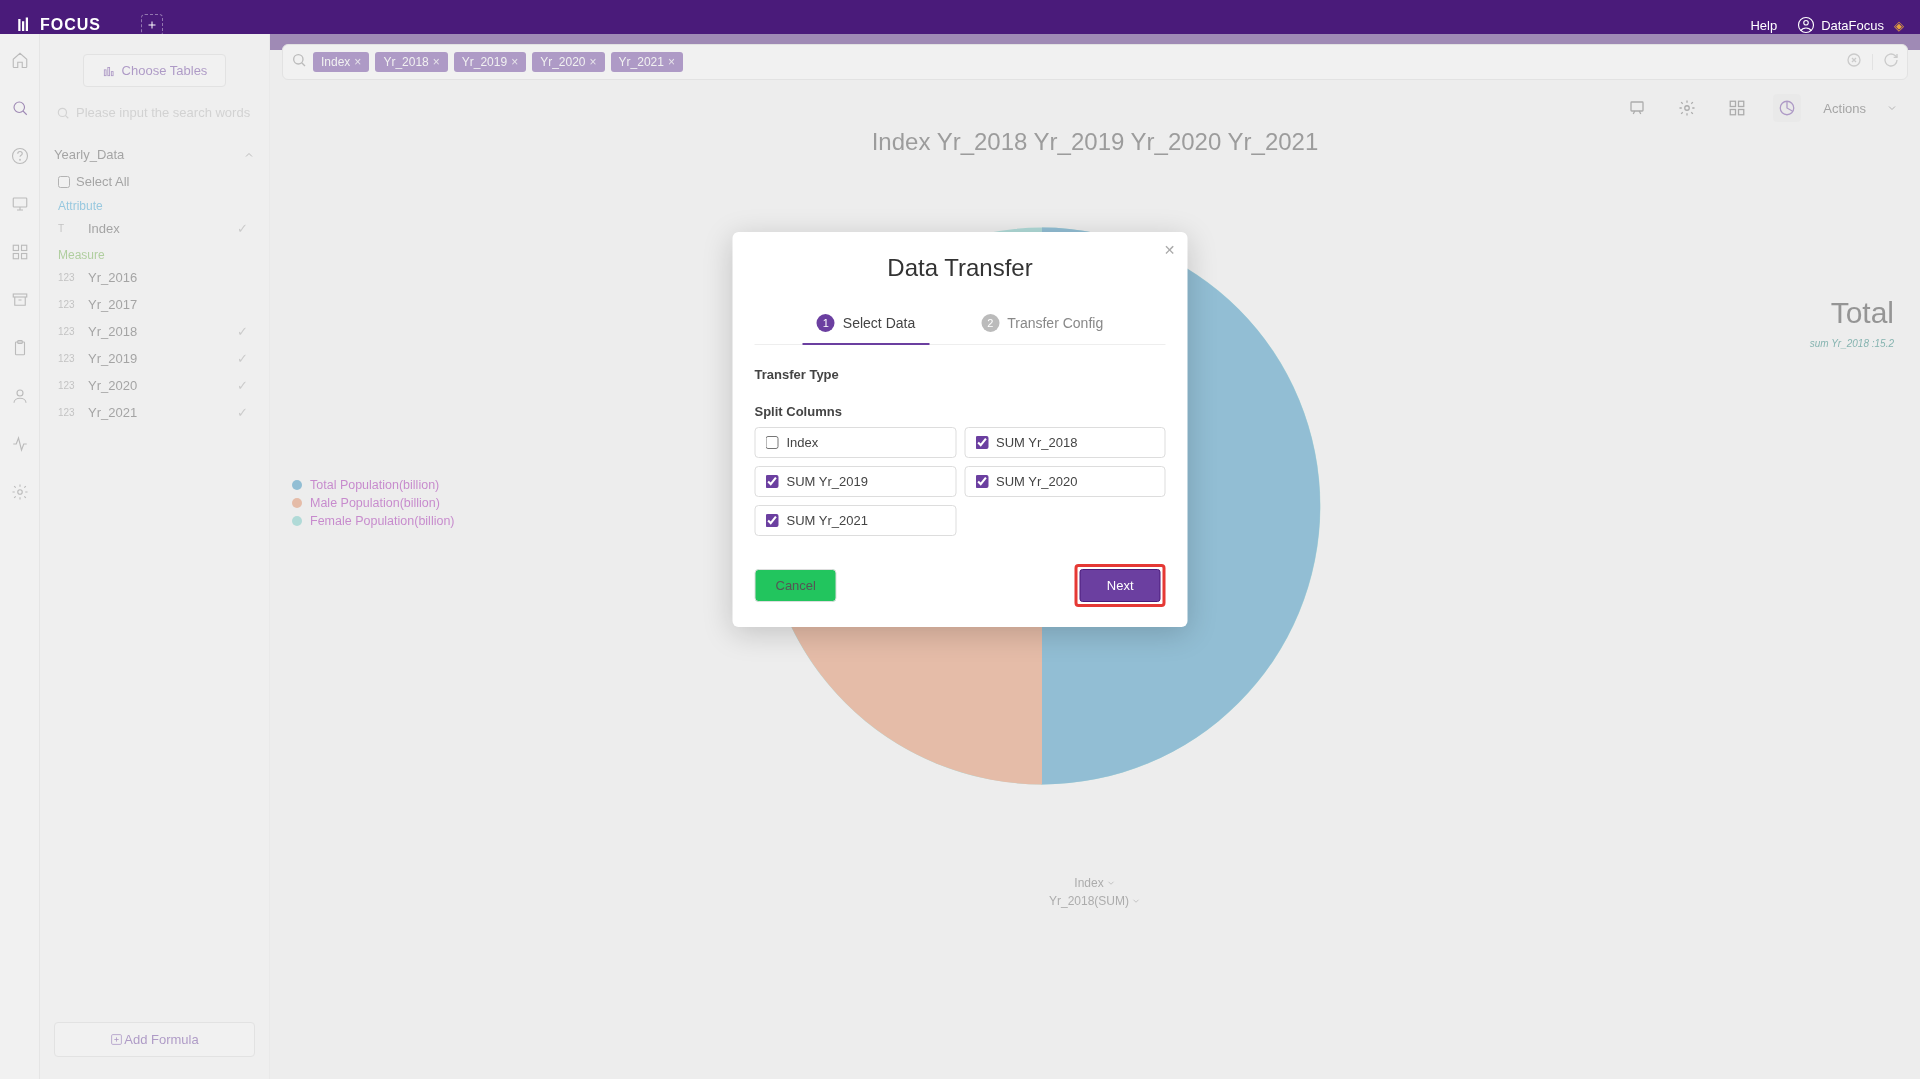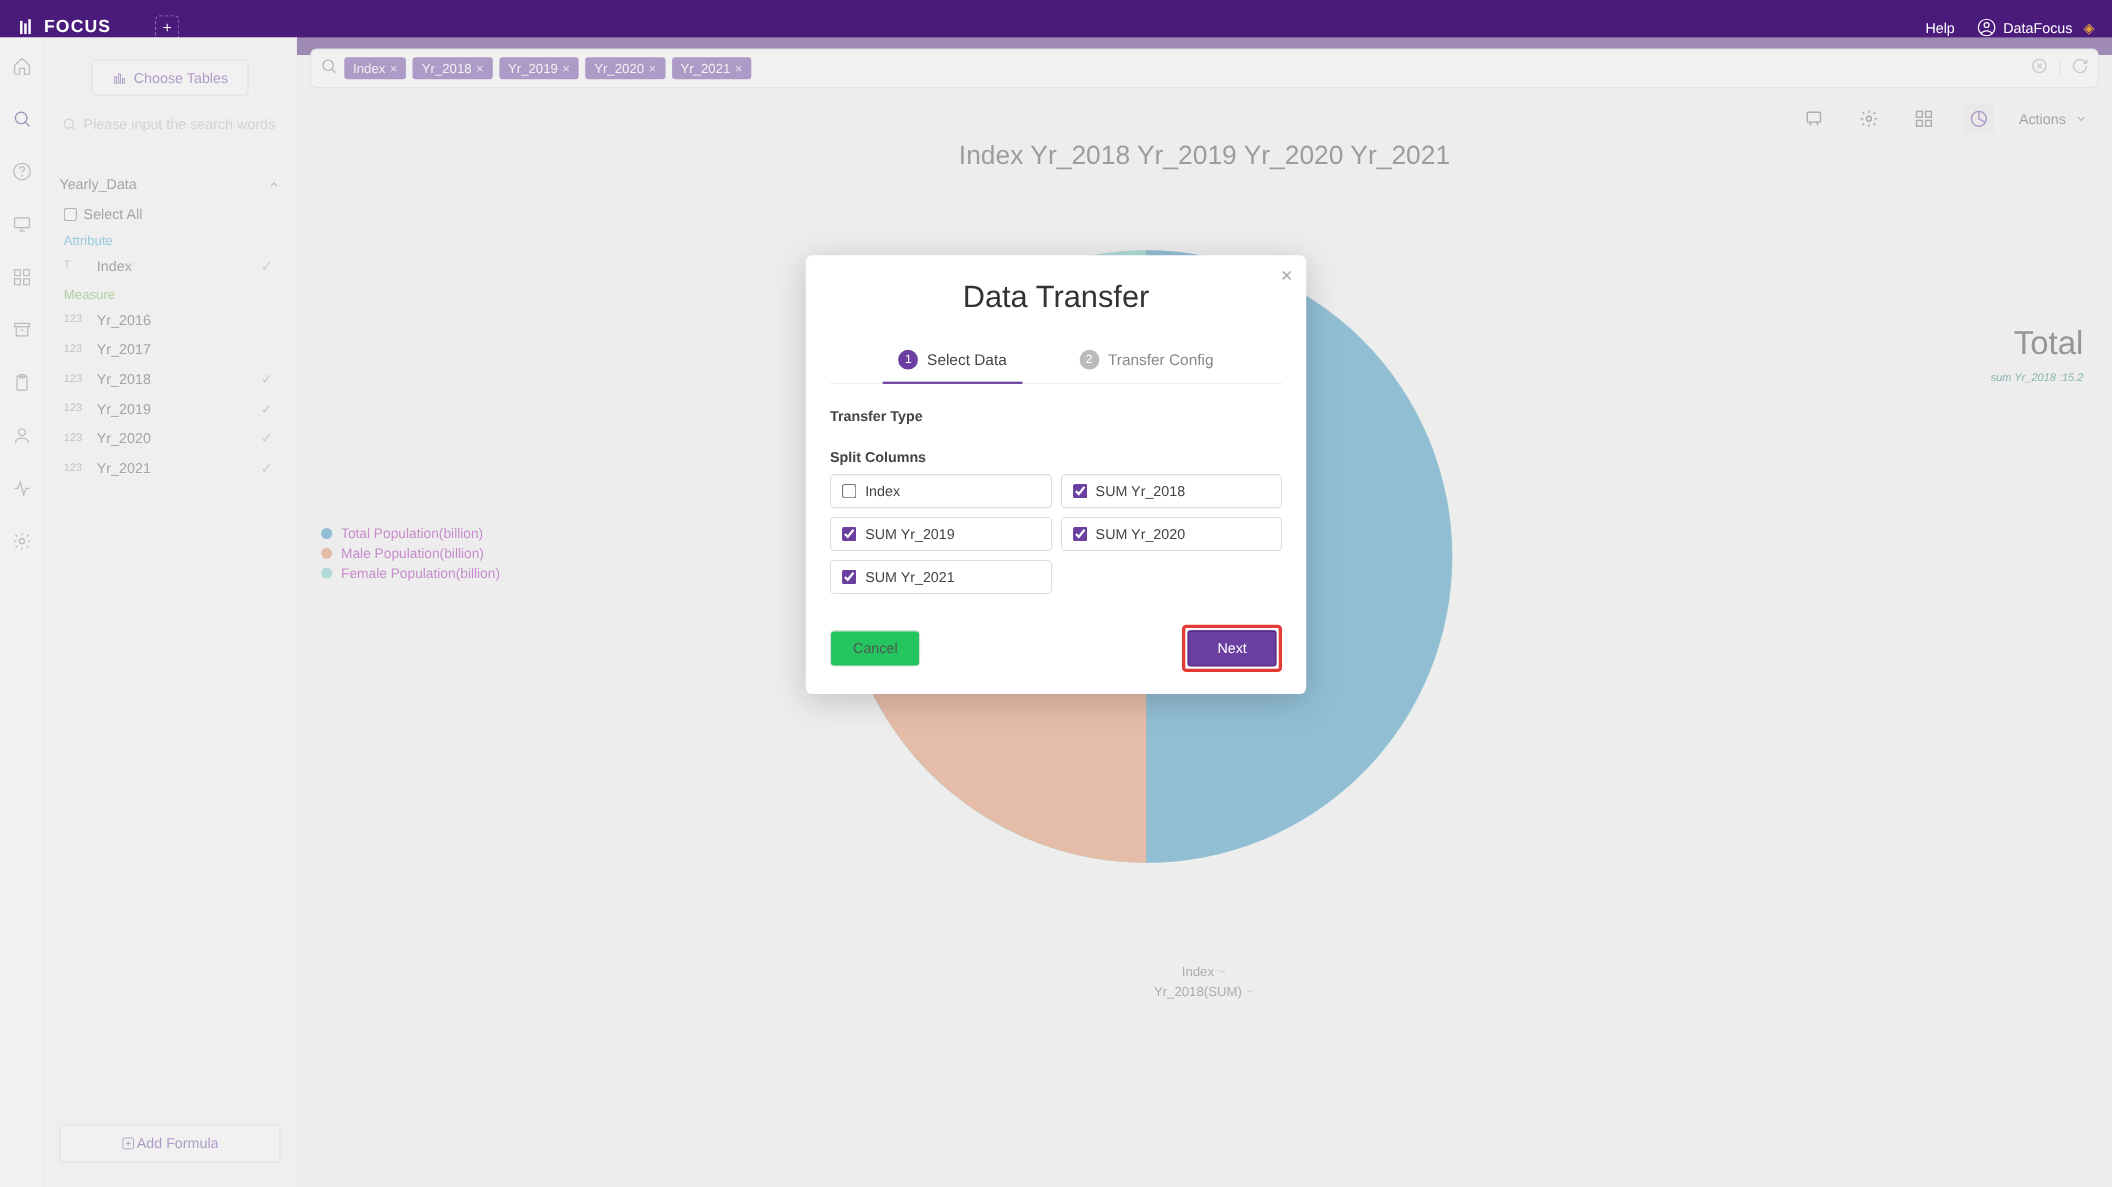--- a/index.html
+++ b/index.html
@@ -18,21 +18,21 @@
 
 
 .rail { position: absolute; left:0; top:34px; bottom:0; width:40px; background:#fff; border-right:1px solid #e5e5e5; display:flex; flex-direction:column; align-items:center; padding-top:16px; gap:28px;}
 .rail .rail-icon { width:20px; height:20px; color:#888; cursor:pointer; display:flex; align-items:center; justify-content:center;}
 .rail .rail-icon.active { color:#4a1b7a;}
 .rail .rail-icon svg { width:18px; height:18px; stroke:currentColor; fill:none; stroke-width:1.5;}
 
 
 .side { position:absolute; left:40px; top:34px; bottom:0; width:230px; background:#fafafa; border-right:1px solid #eee; padding:12px 8px; display:flex; flex-direction:column;}
 .choose-tables { margin: 8px auto 14px; padding:8px 18px; border:1px solid #ddd; border-radius:4px; background:#fff; color:#6b3fa0; font-size:13px; display:flex; align-items:center; gap:6px; cursor:pointer;}
-.side-search { margin:0 6px 27px; display:flex; align-items:center; gap:6px; color:#aaa; border-bottom:1px solid transparent; padding:4px 2px;}
+.side-search { margin:0 6px 14px; display:flex; align-items:center; gap:6px; color:#aaa; border-bottom:1px solid transparent; padding:4px 2px;}
 .side-search input { border:none; background:transparent; outline:none; font-size:13px; color:#555; flex:1;}
 .side-search input::placeholder { color:#bbb;}
 .side-search svg { width:14px; height:14px; stroke:#bbb; fill:none; stroke-width:2;}
 .group-head { display:flex; align-items:center; justify-content:space-between; padding:8px 6px; font-size:13px; color:#555; cursor:pointer;}
 .group-head svg { width:12px; height:12px; stroke:#888; fill:none; stroke-width:2;}
 .select-all { display:flex; align-items:center; gap:6px; padding:4px 10px; font-size:13px; color:#555;}
 .select-all input { width:12px; height:12px;}
 .sect-label { padding:6px 10px 2px; font-size:12px;}
 .sect-label.attr { color:#3aa5d8;}
 .sect-label.meas { color:#6fb24a;}
@@ -49,21 +49,21 @@
 .pill { background:#6b3fa0; color:#fff; font-size:12px; padding:3px 8px; border-radius:3px; display:flex; align-items:center; gap:4px;}
 .pill .x { cursor:pointer; opacity:.85;}
 .query-bar .qspacer { flex:1;}
 .query-bar .qaction svg { width:16px; height:16px; stroke:#aaa; fill:none; stroke-width:2; cursor:pointer;}
 .query-bar .divider { width:1px; height:16px; background:#ddd; margin:0 4px;}
 
 .chart-toolbar { display:flex; justify-content:flex-end; align-items:center; gap:22px; padding:14px 10px 4px;}
 .chart-toolbar .tbtn { width:28px; height:28px; display:flex; align-items:center; justify-content:center; color:#666; cursor:pointer; border-radius:4px;}
 .chart-toolbar .tbtn.active { background:#eee; color:#6b3fa0;}
 .chart-toolbar .tbtn svg { width:18px; height:18px; stroke:currentColor; fill:none; stroke-width:1.7;}
-.actions-dd { display:flex; align-items:center; gap:8px; color:#555; font-size:13px; cursor:pointer;}
+.actions-dd { display:flex; align-items:center; gap:20px; color:#555; font-size:13px; cursor:pointer;}
 .actions-dd svg { width:12px; height:12px; stroke:#777; fill:none; stroke-width:2;}
 
 .chart-title { text-align:center; font-size:24px; color:#444; margin-top:2px; font-weight:400;}
 
 .chart-area { position:relative; height:760px;}
 .pie-wrap { position:absolute; left:470px; top:60px; width:580px; height:580px;}
 .legend { position:absolute; left:10px; top:320px; font-size:12.5px; color:#a21caf;}
 .legend .lrow { display:flex; align-items:center; gap:8px; padding:2px 0;}
 .legend .dot { width:10px; height:10px; border-radius:50%;}
 .right-panel { position:absolute; right:14px; top:140px; text-align:right; color:#444;margin-left:42px;}
@@ -73,21 +73,21 @@
 .bottom-axis { position:absolute; bottom:6px; left:0; right:0; text-align:center; font-size:12px; color:#666;}
 .bottom-axis .ax { display:inline-flex; align-items:center; gap:2px; margin:2px 0;}
 .bottom-axis svg{width:10px;height:10px;stroke:#888;fill:none;stroke-width:2;}
 
 
 .overlay { position:absolute; inset:0; background:rgba(230,230,230,.55); top:34px; }
 
 
 .modal { position:absolute; width:455px; left:50%; transform:translateX(-50%); top:232px; background:#fff; border-radius:6px; box-shadow:0 6px 30px rgba(0,0,0,.18); padding:22px 22px 20px;}
 .modal .close { position:absolute; top:10px; right:12px; color:#aaa; cursor:pointer; font-size:14px;}
-.modal h2 { text-align:center; font-size:28px; font-weight:500; color:#333; margin-bottom:22px;}
+.modal h2 { text-align:center; font-size:24px; font-weight:500; color:#333; margin-bottom:22px;}
 .steps { display:flex; justify-content:center; gap:50px; border-bottom:1px solid #eee;}
 .step { display:flex; align-items:center; gap:8px; padding:10px 8px 12px; color:#888; font-size:14px; position:relative;}
 .step .num { width:18px; height:18px; border-radius:50%; background:#bbb; color:#fff; font-size:11px; display:flex; align-items:center; justify-content:center;}
 .step.active { color:#444;}
 .step.active .num { background:#6b3fa0;}
 .step.active::after { content:""; position:absolute; left:-6px; right:-6px; bottom:-1px; height:2px; background:#6b3fa0;}
 
 .mlabel { font-size:13px; font-weight:600; color:#444; margin:22px 0 8px;}
 .mselect { width:100%; height:32px; border:1px solid #ccc; border-radius:4px; padding:0 10px; font-size:13px; color:#444; background:#fff;}
 .split-grid { display:grid; grid-template-columns:1fr 1fr; gap:8px; margin-top:8px;}

